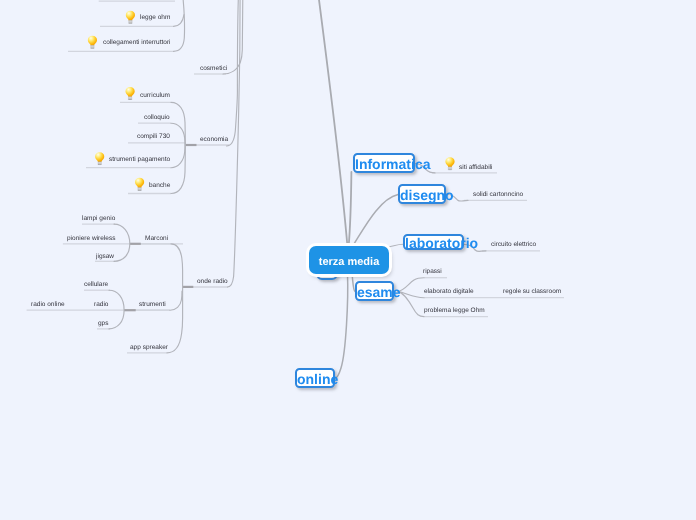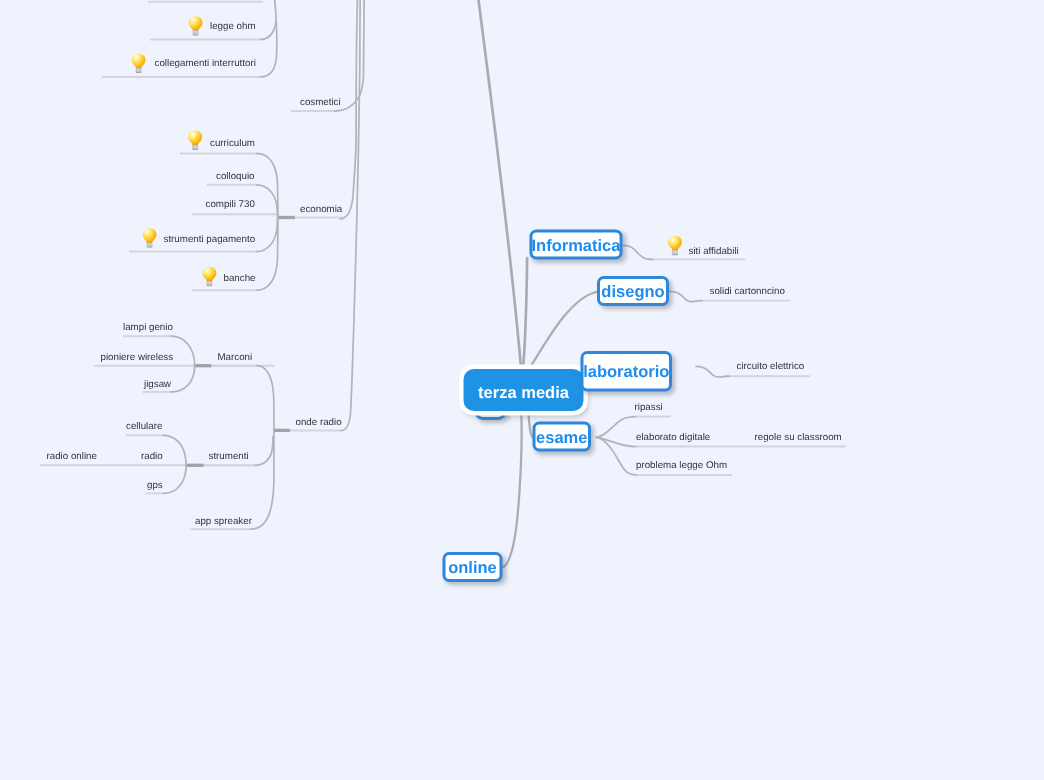--- a/index.html
+++ b/index.html
@@ -11,22 +11,22 @@
   #canvas{position:absolute;left:0;top:0;width:696px;height:520px;
           transform:translateZ(0);}
   svg.links{position:absolute;left:0;top:0;width:696px;height:520px;}
   .node{position:absolute;box-sizing:border-box;white-space:nowrap;}
   .central{background:#1e93e6;border-radius:7px;color:#ffffff;font-weight:bold;
            font-size:11px;
            display:flex;align-items:center;justify-content:center;
            box-shadow:0 0 0 3px #ffffff, 2px 3px 4px rgba(80,80,90,.4);}
   .central>span{position:relative;top:1.5px;}
   .bnode{background:#ffffff;border:2.1px solid #2f86dd;border-radius:4.5px;
-         color:#1f8cf0;font-weight:bold;font-size:11px;
-         display:flex;align-items:center;justify-content:center;
+         color:#1f8cf0;font-weight:bold;font-size:14px;
+         display:flex;align-items:center;justify-content:flex-start;
          box-shadow:2px 2px 3px rgba(80,80,90,.35);}
   .bnode>span{position:relative;top:0.8px;}
   .collapsed{position:absolute;background:#ffffff;border:2px solid #2f86dd;
              border-radius:6px;box-shadow:2px 2px 3px rgba(80,80,90,.35);}
   .leaf{position:absolute;color:#33333c;white-space:nowrap;font-size:6.5px;
         line-height:8px;}
 </style>
 </head>
 <body>
 
@@ -159,21 +159,21 @@
 <div class="node central" style="left:309px;top:246px;width:80px;height:28px;">
   <span>terza media</span>
 </div>
 
 <div class="node bnode" style="left:353px;top:153px;width:62px;height:20px;">
   <span>Informatica</span>
 </div>
 <div class="node bnode" style="left:398px;top:184px;width:48px;height:20px;">
   <span>disegno</span>
 </div>
-<div class="node bnode" style="left:387px;top:234px;width:61px;height:27px;">
+<div class="node bnode" style="left:403px;top:234px;width:61px;height:16px;">
   <span>laboratorio</span>
 </div>
 <div class="node bnode" style="left:355px;top:281px;width:39px;height:20px;">
   <span>esame</span>
 </div>
 <div class="node bnode" style="left:295px;top:368px;width:40px;height:20px;">
   <span>online</span>
 </div>
 
 <div class="leaf" style="left:459px;top:164px;">

